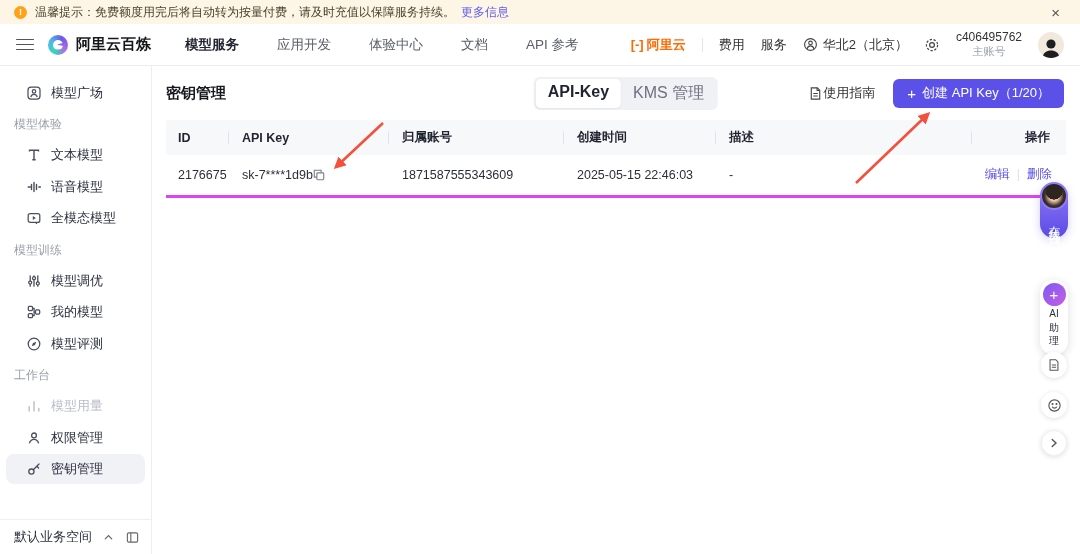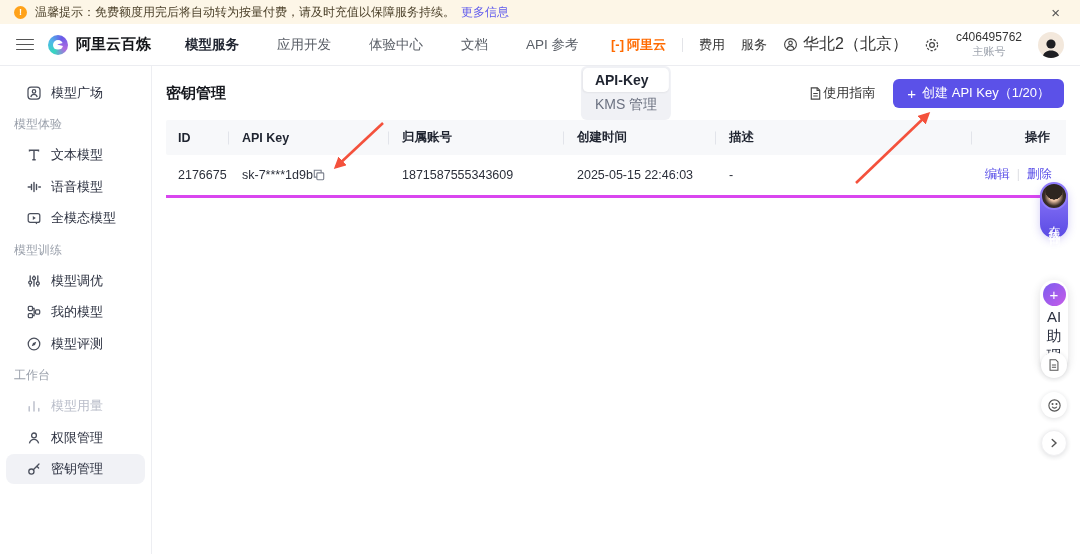--- a/index.html
+++ b/index.html
@@ -21,21 +21,21 @@
   .logo-mark::after { content:""; position:absolute; inset:5px; background:#fff; border-radius:50%;
      clip-path:polygon(0 0,100% 0,100% 35%,40% 50%,100% 65%,100% 100%,0 100%); }
   .brand { font-size:15px; font-weight:bold; color:#14161a; margin-right:34px;text-align:center; }
   .nav-tabs { display:flex; gap:38px; font-size:13.5px; color:#5b6068; }
   .nav-tab { cursor:pointer; }
   .nav-tab.active { color:#1f2430; font-weight:bold; }
   .topnav-right { margin-left:auto; display:flex; align-items:center; gap:16px; }
   .aliyun-logo { color:#FF6A00; font-size:13px; font-weight:bold; display:flex; gap:3px; align-items:center; }
   .vline { width:1px; height:14px; background:#E3E4E8; }
   .nav-txt { font-size:13px; color:#333; cursor:pointer; }
-  .region { display:flex; align-items:center; gap:5px; font-size:16px; color:#333; cursor:pointer; }
+  .region { display:flex; align-items:center; gap:5px; font-size:13px; color:#333; cursor:pointer; }
   .icon-svg { display:block; }
   .account { text-align:center; line-height:1.25; cursor:pointer; }
   .acc-id { font-size:12px; color:#333; }
   .acc-type { font-size:11px; color:#9aa0ab; }
   .avatar-top { width:26px; height:26px; border-radius:50%; background:#F3E8DC; display:flex; align-items:flex-end; justify-content:center; overflow:hidden; }
 
   
   .body-row { flex:1; display:flex; min-height:0; }
   .sidebar { width:152px; flex:none; border-right:1px solid #EDEEF2; position:relative; padding-top:10px; font-size:13px; }
   .side-item { height:30px; display:flex; align-items:center; gap:9px; padding:0 0 0 20px; margin:1.5px 6px; color:#2c3140; cursor:pointer; border-radius:8px; }
@@ -43,21 +43,21 @@
   .side-item.active { background:#F1F2F6; }
   .side-item.disabled { color:#b9bdc9; }
   .side-section { height:28px; display:flex; align-items:center; padding-left:14px; color:#9aa0ab; font-size:12px; margin-top:3px; }
   .workspace { position:absolute; left:0; right:0; bottom:0; height:35px; border-top:1px solid #EFEFF3; display:flex; align-items:center; padding:0 12px 0 14px; font-size:13px; color:#2c3140; background:#fff; }
   .ws-icons { margin-left:auto; display:flex; align-items:center; gap:12px; color:#666; }
 
   
   .main { flex:1; position:relative; background:#fff; min-width:0; }
   .main-header { height:54px; display:flex; align-items:center; padding:0 16px 0 14px; position:relative; }
   .page-title { font-size:15px; font-weight:bold; color:#17191f; }
-  .seg { position:absolute; left:474px; transform:translateX(-50%); background:#F0F1F5; border-radius:6px; padding:2px; display:flex; font-size:14px;flex-direction:column; }
+  .seg { position:absolute; left:474px; transform:translateX(-50%); background:#F0F1F5; border-radius:6px; padding:2px; display:flex; font-size:16px; }
   .seg-chip { padding:4px 12px; border-radius:5px; color:#6b7180; cursor:pointer; white-space:nowrap; }
   .seg-chip.active { background:#fff; color:#1f2430; font-weight:bold; box-shadow:0 1px 2px rgba(31,35,41,.06); }
   .header-right { margin-left:auto; display:flex; align-items:center; gap:18px; }
   .guide { display:flex; align-items:center; font-size:13px; color:#333; cursor:pointer; }
   .create-btn { height:29px; background:#5B51E8; color:#fff; border:none; border-radius:6px; font-size:13px; padding:0 14px; display:flex; align-items:center; gap:6px; cursor:pointer; font-family:inherit; }
   .create-plus { font-size:15px; line-height:1; }
 
   table.keys { width:calc(100% - 28px); margin:0 14px; border-collapse:collapse; font-size:12.5px; }
   .keys thead th { background:#F7F8FA; text-align:left; font-weight:bold; color:#1f2430; height:35px; padding:0 0 0 14px; position:relative; }
   .keys thead th:first-child { padding-left:12px; border-radius:2px 0 0 2px; }
@@ -71,21 +71,21 @@
   .op-link { color:#5B51E8; cursor:pointer; }
   .op-sep { color:#E0E1E6; margin:0 7px; }
 
   
   .float-stack { position:absolute; right:11px; top:0; width:30px; z-index:30; }
   .consult { position:absolute; top:184px; left:1px; width:28px; border-radius:15px; background:linear-gradient(180deg,#8F7BFA,#5A4AE4); padding:0 0 10px; display:flex; flex-direction:column; align-items:center; cursor:pointer; box-shadow:0 2px 8px rgba(80,60,220,.25); }
   .consult-avatar { width:28px; height:28px; border-radius:50%; flex:none; background:radial-gradient(circle at 50% 28%, #3a2f2b 0 38%, #caa société 0), radial-gradient(circle at 50% 40%, #e8c4a8 0 30%, #4a3a33 60%, #2e2622 100%); border:2px solid #8F7BFA; margin-top:-2px; }
   .v-text { writing-mode:vertical-lr; text-orientation:upright; color:#fff; font-size:12px; letter-spacing:3px; margin-top:6px; }
   .ai-pill { position:absolute; top:280px; left:1px; width:28px; border-radius:15px; background:#fff; box-shadow:0 2px 10px rgba(31,35,41,.15); padding:3px 0 8px; display:flex; flex-direction:column; align-items:center; gap:2px; cursor:pointer; }
   .ai-dot { width:23px; height:23px; border-radius:50%; background:linear-gradient(135deg,#7B5CF0,#C75CE8); color:#fff; font-size:15px; display:flex; align-items:center; justify-content:center; }
-  .ai-pill span { font-size:15px; color:#2c3140; line-height:1.15; }
+  .ai-pill span { font-size:10px; color:#2c3140; line-height:1.15; }
   .float-circle { position:absolute; left:2px; width:26px; height:26px; border-radius:50%; background:#fff; box-shadow:0 1px 5px rgba(31,35,41,.14); display:flex; align-items:center; justify-content:center; cursor:pointer; }
   .fc-doc { top:352px; } .fc-smile { top:392px; } .fc-chev { top:430px; border:1px solid #F0F0F2; }
 
   .arrows { position:absolute; inset:0; z-index:40; pointer-events:none; }
 </style>
 </head>
 <body>
 
 <div class="page">
 
@@ -217,20 +217,32 @@
         <span>权限管理</span>
       </div>
       <div class="side-item active">
         <svg width="16" height="16" viewBox="0 0 16 16" fill="none" stroke="#4a4f5c" stroke-width="1.3" stroke-linecap="round">
             <circle cx="5.4" cy="10.6" r="2.6"></circle>
             <path d="M7.3 8.7L13 3M10.8 5.2l1.8 1.8"></path>
           </svg>
         <span>密钥管理</span>
       </div>
 
+      <div class="workspace">
+        <span>默认业务空间</span>
+        <span class="ws-icons">
+          <svg width="11" height="11" viewBox="0 0 12 12" fill="none" stroke="#666" stroke-width="1.4" stroke-linecap="round">
+              <path d="M2.5 7.5L6 4l3.5 3.5"></path>
+            </svg>
+          <svg width="13" height="13" viewBox="0 0 14 14" fill="none" stroke="#666" stroke-width="1.2">
+              <rect x="1.5" y="2" width="11" height="10" rx="1.5"></rect>
+              <path d="M5.2 2v10"></path>
+            </svg>
+        </span>
+      </div>
     </div>
 
     <div class="main">
       <div class="main-header">
         <span class="page-title">密钥管理</span>
         <div class="seg">
           <span class="seg-chip active">API-Key</span>
           <span class="seg-chip">KMS 管理</span>
         </div>
         <div class="header-right">

